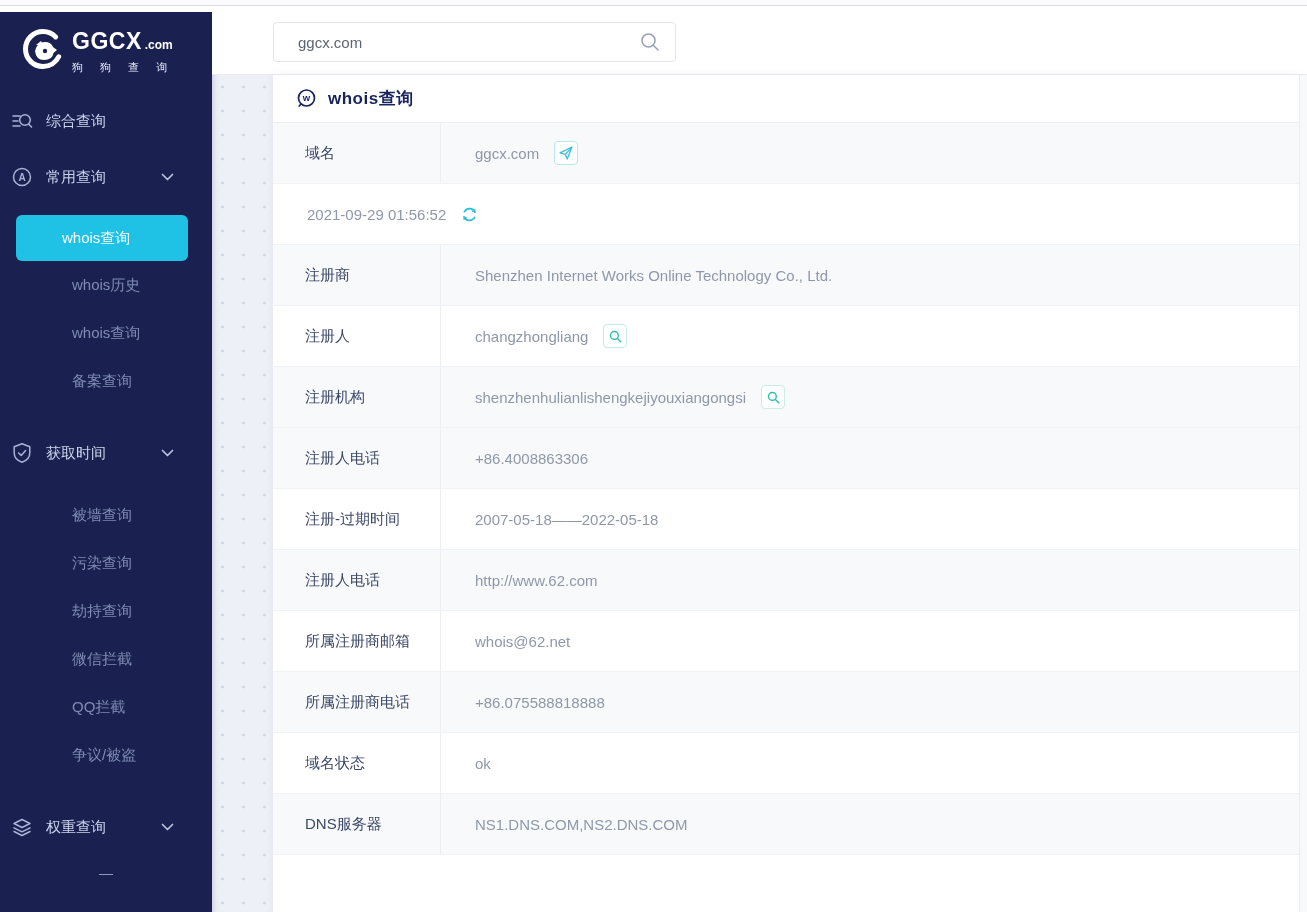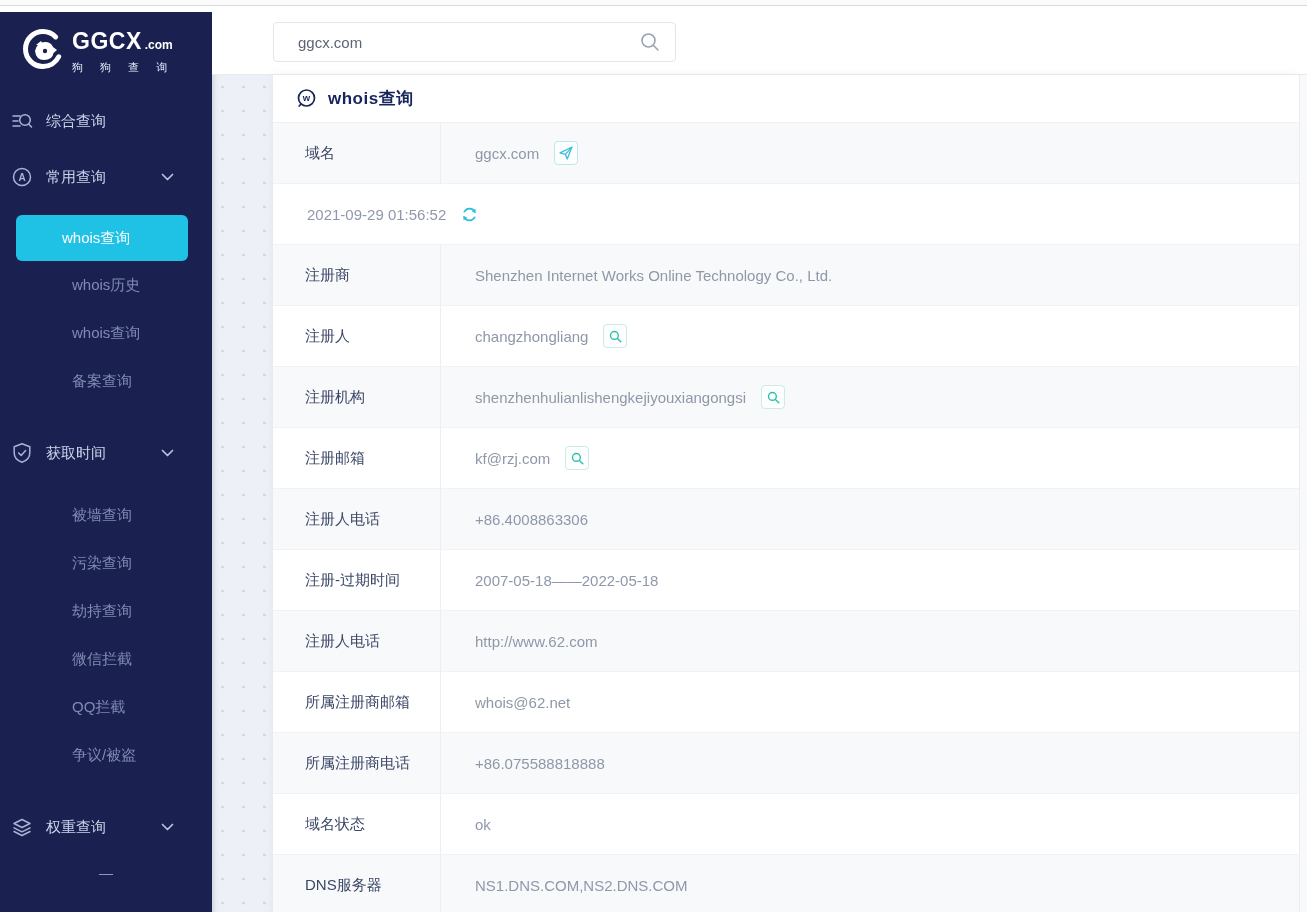--- a/index.html
+++ b/index.html
@@ -294,32 +294,20 @@
       <span class="val">shenzhenhulianlishengkejiyouxiangongsi</span>
     <span class="icon-box search">
                   <svg width="13" height="13" viewBox="0 0 13 13">
                     <circle cx="5.4" cy="5.4" r="3.9" fill="none" stroke="#2cbfae" stroke-width="1.4"></circle>
                     <line x1="8.4" y1="8.4" x2="11.8" y2="11.8" stroke="#2cbfae" stroke-width="1.4" stroke-linecap="round"></line>
                   </svg>
                 </span>
               </div>
   </div>
 
-  <div class="trow">
-    <div class="tlabel">注册邮箱</div>
-    <div class="tvalue">
-      <span class="val">kf@rzj.com</span>
-    <span class="icon-box search">
-                  <svg width="13" height="13" viewBox="0 0 13 13">
-                    <circle cx="5.4" cy="5.4" r="3.9" fill="none" stroke="#2cbfae" stroke-width="1.4"></circle>
-                    <line x1="8.4" y1="8.4" x2="11.8" y2="11.8" stroke="#2cbfae" stroke-width="1.4" stroke-linecap="round"></line>
-                  </svg>
-                </span>
-              </div>
-  </div>
 
   <div class="trow shaded">
     <div class="tlabel">注册人电话</div>
     <div class="tvalue">
       <span class="val">+86.4008863306</span>
     </div>
   </div>
 
   <div class="trow">
     <div class="tlabel">注册-过期时间</div>

